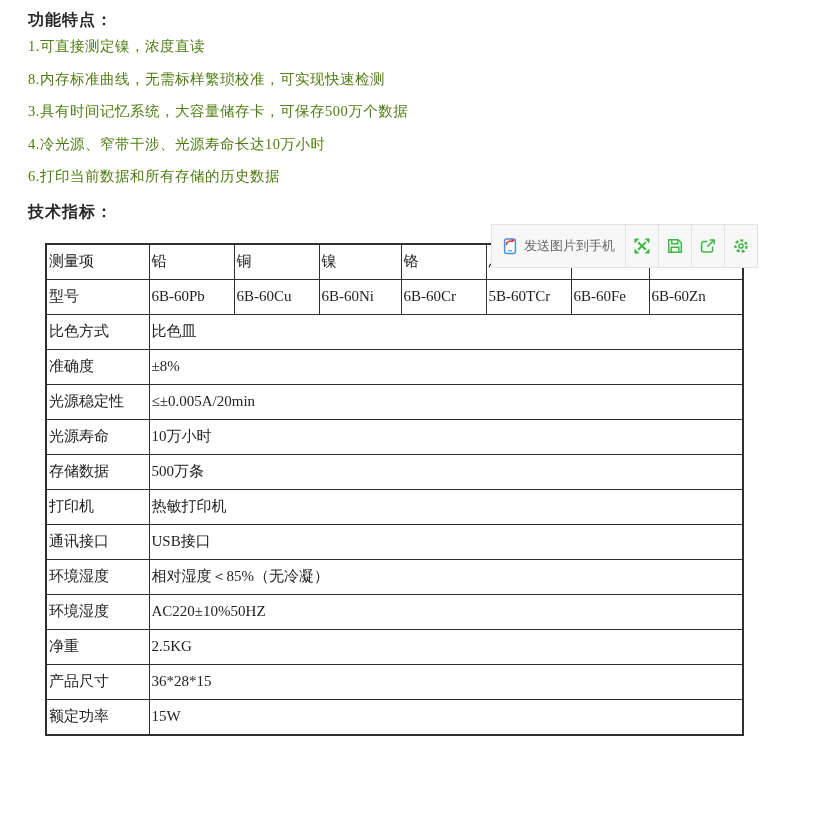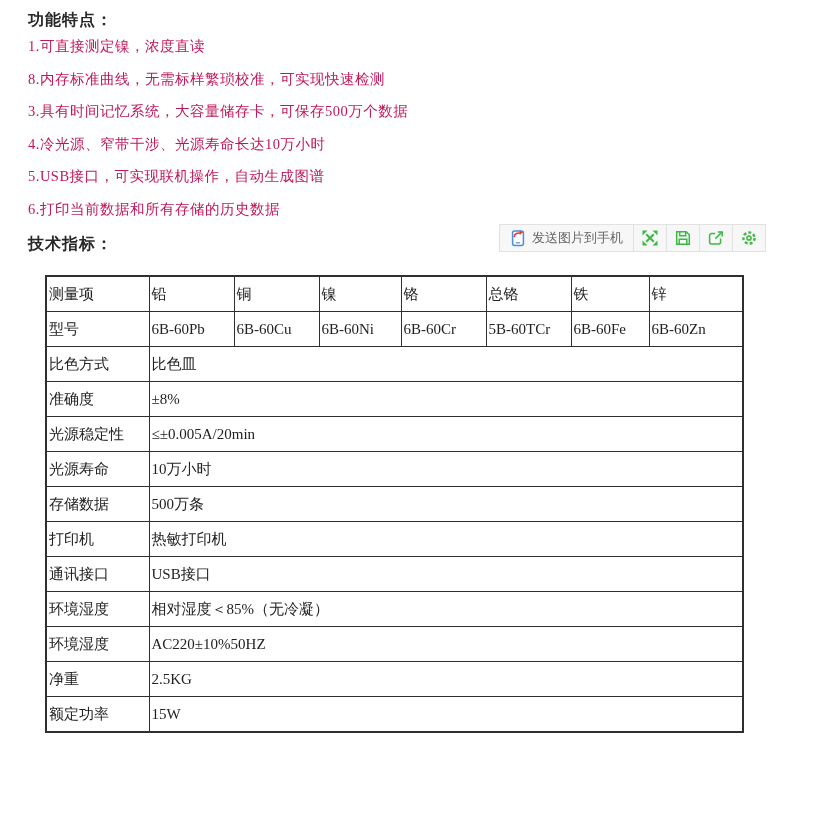--- a/index.html
+++ b/index.html
@@ -6,27 +6,27 @@
   body{
     width:822px;height:820px;background:#ffffff;position:relative;overflow:hidden;
     font-family:"Liberation Serif","DejaVu Serif",serif;
   }
   .content{padding:9px 0 8px 28px;border-radius:26px;}
   .sec-heading{
     font-size:16px;font-weight:bold;color:#272727;line-height:21px;
     letter-spacing:1px;
   }
   .feature{
-    font-size:14.5px;color:#be185d;line-height:32.5px;letter-spacing:0.5px;
+    font-size:14.5px;color:#4d7c0f;line-height:32.5px;letter-spacing:0.5px;
     white-space:nowrap;
   }
   .specs-heading{margin-top:8px;}
   
   .toolbar{
-    position:absolute;top:224px;right:56px;height:28px;
+    position:absolute;top:224px;right:64px;height:44px;
     display:flex;align-items:stretch;background:#f7f7f7;
     border:1px solid #e2e2e2;box-sizing:border-box;
   }
   .tb-btn{
     display:flex;align-items:center;justify-content:center;
     background:transparent;border:none;border-left:1px solid #e2e2e2;
     padding:0 7px;cursor:pointer;margin:0;
   }
   .tb-btn.first{border-left:none;gap:6px;padding:0 10px;}
   .send-label{
@@ -50,21 +50,20 @@
 <body>
 
 <div class="content">
 
   <div class="sec-heading">功能特点：</div>
   <div>
     <div class="feature">1.可直接测定镍，浓度直读</div>
     <div class="feature">8.内存标准曲线，无需标样繁琐校准，可实现快速检测</div>
     <div class="feature">3.具有时间记忆系统，大容量储存卡，可保存500万个数据</div>
     <div class="feature">4.冷光源、窄带干涉、光源寿命长达10万小时</div>
-    <div class="feature">5.USB接口，可实现联机操作，自动生成图谱</div>
     <div class="feature">6.打印当前数据和所有存储的历史数据</div>
   </div>
 
   <div class="sec-heading specs-heading">技术指标：</div>
 
   <table class="specs">
     <colgroup>
       <col style="width:103px">
         <col style="width:85px">
         <col style="width:85px">
@@ -129,20 +128,24 @@
     </tr>
     <tr>
       <td>环境湿度</td>
       <td colspan="7">AC220±10%50HZ</td>
     </tr>
     <tr>
       <td>净重</td>
       <td colspan="7">2.5KG</td>
     </tr>
     <tr>
+      <td>产品尺寸</td>
+      <td colspan="7">36*28*15</td>
+    </tr>
+    <tr>
       <td>额定功率</td>
       <td colspan="7">15W</td>
     </tr>
   </tbody>
     </table>
 </div>
 
 <div class="toolbar">
   <button class="tb-btn first">
     <span style="display:flex">

